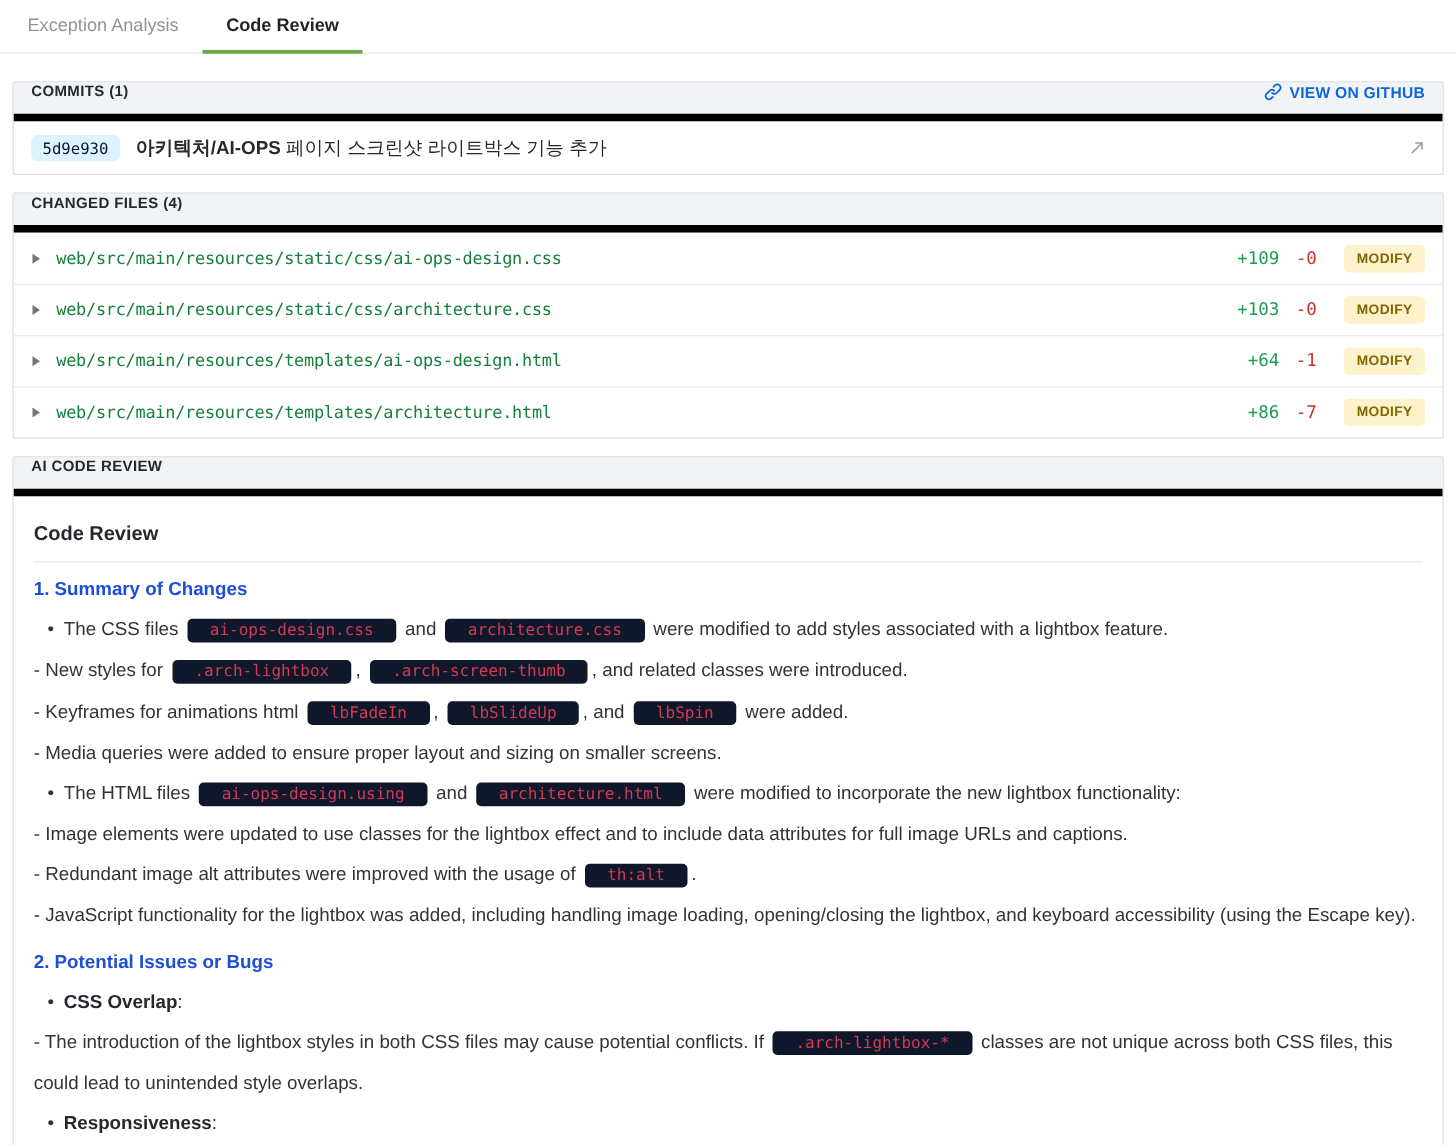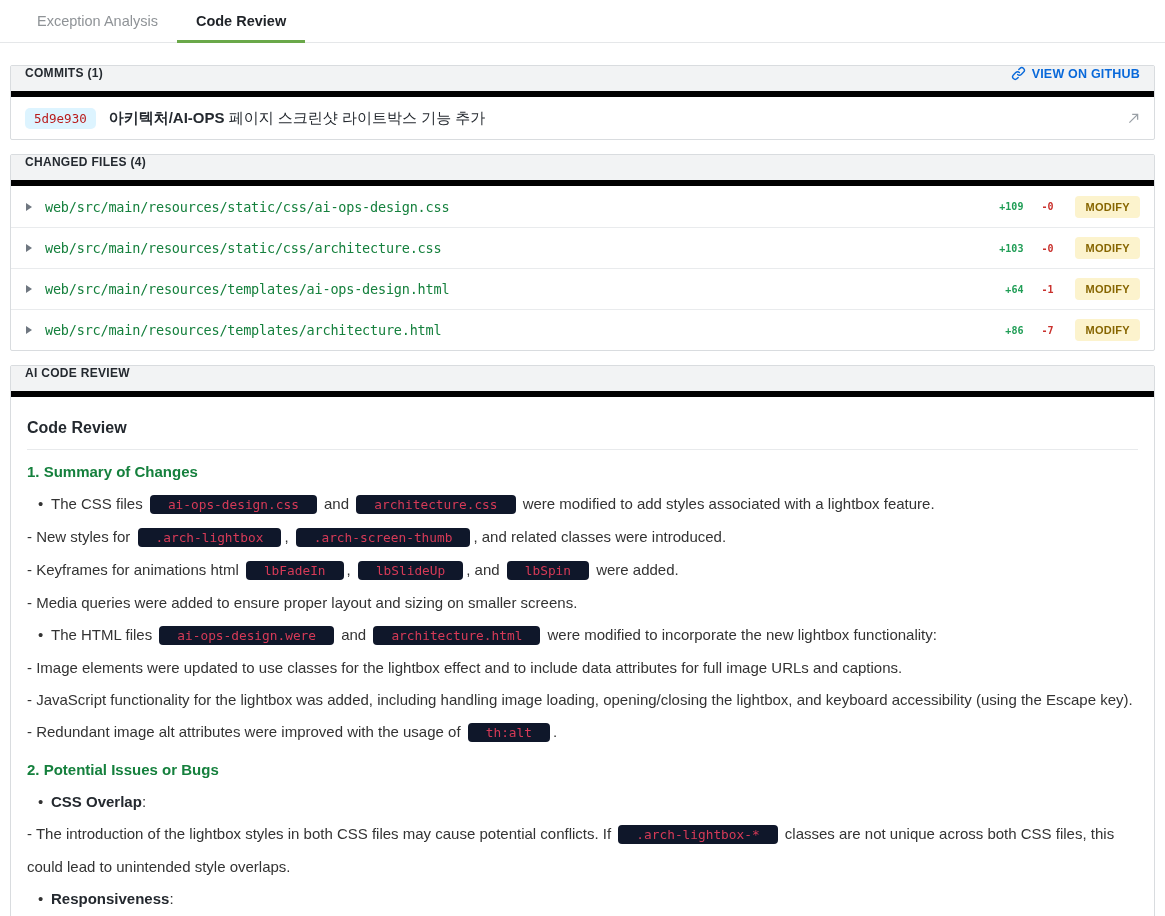--- a/index.html
+++ b/index.html
@@ -1,56 +1,56 @@
 <!DOCTYPE html>
 <html><head>
 <meta charset="utf-8">
 <style>
   * { box-sizing: border-box; margin: 0; padding: 0; }
   html, body { width: 1165px; height: 916px; overflow: hidden; background: #fff; }
   body { font-family: "Liberation Sans", sans-serif; color: #24292f; }
 
   
-  .tabbar { height: 43px; display: flex; align-items: stretch; border-bottom: 1px solid #e5e7e9; padding-left: 18px; }
+  .tabbar { height: 43px; display: flex; align-items: stretch; border-bottom: 1px solid #e5e7e9; padding-left: 3px; }
   .tab { display: flex; align-items: center; padding: 0 19px; font-size: 14.5px; color: #8f9397; cursor: pointer; position: relative; }
   .tab.active { color: #1f2328; font-weight: bold; }
   .tab.active .tab-underline { position: absolute; left: 0; right: 0; bottom: -1px; height: 3px; background: #6aa849; }
 
   
   .page { padding: 0 10px; }
   .card { border: 1px solid #d9dcdf; border-radius: 2px; background: #fff; }
   .card.commits { margin-top: 22px; }
   .card.files, .card.review { margin-top: 14px; }
   .card-header { height: 31px; background: #f2f3f4; border-bottom: 6px solid #000000; display: flex; align-items: flex-start; justify-content: space-between; padding: 0 14px; }
   .card-title { font-size: 12px; font-weight: bold; letter-spacing: .3px; color: #24292f; }
   .gh-link { display: flex; align-items: center; gap: 6px; color: #0969da; font-size: 12.5px; font-weight: bold; letter-spacing: .2px; text-decoration: none; cursor: pointer; }
   .gh-link svg { display: block; }
 
   
   .commit-row { height: 42px; display: flex; align-items: center; padding: 0 14px; gap: 13px; cursor: pointer; }
-  .hash { font-family: "DejaVu Sans Mono", monospace; font-size: 12.5px; color: #b91c1c; background: #ddf4ff; padding: 3px 9px; border-radius: 5px; }
+  .hash { font-family: "DejaVu Sans Mono", monospace; font-size: 12.5px; color: #0f172a; background: #ddf4ff; padding: 3px 9px; border-radius: 5px; }
   .commit-msg { font-size: 15px; color: #24292f; flex: 1; }
   .commit-msg .strong { font-weight: bold; }
   .expand-arrow { color: #9aa0a6; display: flex; }
 
   
   .file-row { height: 41px; display: flex; align-items: center; padding: 0 14px; gap: 10px; cursor: pointer; }
   .file-row + .file-row { border-top: 1px solid #e9ebed; }
   .tri { display: flex; width: 10px; color: #6f7780; }
   .file-path { font-family: "DejaVu Sans Mono", monospace; font-size: 13.5px; color: #15803d; flex: 1; letter-spacing: -0.2px; }
-  .stats { font-family: "DejaVu Sans Mono", monospace; font-size: 10px; font-weight: bold; display: flex; gap: 8px; margin-right: 12px; }
+  .stats { font-family: "DejaVu Sans Mono", monospace; font-size: 14px; font-weight: normal; display: flex; gap: 8px; margin-right: 12px; }
   .adds { color: #1f9d55; min-width: 42px; text-align: right; }
   .dels { color: #c9302c; min-width: 22px; text-align: right; }
   .badge { font-size: 11px; font-weight: bold; letter-spacing: .3px; color: #866500; background: #fcf3cd; border-radius: 4px; padding: 5px 10px; }
 
   
   .review-body { padding: 8px 16px 20px; min-height: 560px; }
   .review-title { font-size: 16px; font-weight: bold; color: #24292f; margin: 14px 0 12px; }
   .review-hr { border: none; border-top: 1px solid #e8eaec; margin: 0 0 6px; }
-  .md h3 { font-size: 15px; font-weight: bold; color: #15803d; line-height: 32px; margin-top: 5px; }
+  .md h3 { font-size: 15px; font-weight: bold; color: #1d4ed8; line-height: 32px; margin-top: 5px; }
   .md p { font-size: 15px; color: #333; line-height: 32px; }
   .md ul { list-style: none; }
   .md li { position: relative; padding-left: 24px; font-size: 15px; color: #333; line-height: 32px; }
   .md li::before { content: "•"; position: absolute; left: 11px; color: #333; }
   .md .b { font-weight: bold; color: #24292f; }
   code.chip { font-family: "DejaVu Sans Mono", monospace; font-size: 12.8px; color: #d63a57; background: #0f172a; padding: 2px 18px; border-radius: 4px; margin: 0 3px; white-space: nowrap; }
 </style>
 </head>
 <body>
 
@@ -166,28 +166,28 @@
           <li><span>The CSS files </span><code class="chip">ai-ops-design.css</code><span> and </span><code class="chip">architecture.css</code><span> were modified to add styles associated with a lightbox feature.</span></li>
         </ul>
 
         <p><span>- New styles for </span><code class="chip">.arch-lightbox</code><span>, </span><code class="chip">.arch-screen-thumb</code><span>, and related classes were introduced.</span></p>
 
         <p><span>- Keyframes for animations html </span><code class="chip">lbFadeIn</code><span>, </span><code class="chip">lbSlideUp</code><span>, and </span><code class="chip">lbSpin</code><span> were added.</span></p>
 
         <p>- Media queries were added to ensure proper layout and sizing on smaller screens.</p>
 
         <ul>
-          <li><span>The HTML files </span><code class="chip">ai-ops-design.were</code><span> and </span><code class="chip">architecture.html</code><span> were modified to incorporate the new lightbox functionality:</span></li>
+          <li><span>The HTML files </span><code class="chip">ai-ops-design.using</code><span> and </span><code class="chip">architecture.html</code><span> were modified to incorporate the new lightbox functionality:</span></li>
         </ul>
 
         <p>- Image elements were updated to use classes for the lightbox effect and to include data attributes for full image URLs and captions.</p>
 
+        <p><span>- Redundant image alt attributes were improved with the usage of </span><code class="chip">th:alt</code><span>.</span></p>
+
         <p>- JavaScript functionality for the lightbox was added, including handling image loading, opening/closing the lightbox, and keyboard accessibility (using the Escape key).</p>
-
-        <p><span>- Redundant image alt attributes were improved with the usage of </span><code class="chip">th:alt</code><span>.</span></p>
 
         <h3>2. Potential Issues or Bugs</h3>
 
         <ul>
           <li><span class="b">CSS Overlap</span><span>:</span></li>
         </ul>
 
         <p><span>- The introduction of the lightbox styles in both CSS files may cause potential conflicts. If </span><code class="chip">.arch-lightbox-*</code><span> classes are not unique across both CSS files, this could lead to unintended style overlaps.</span></p>
 
         <ul>

